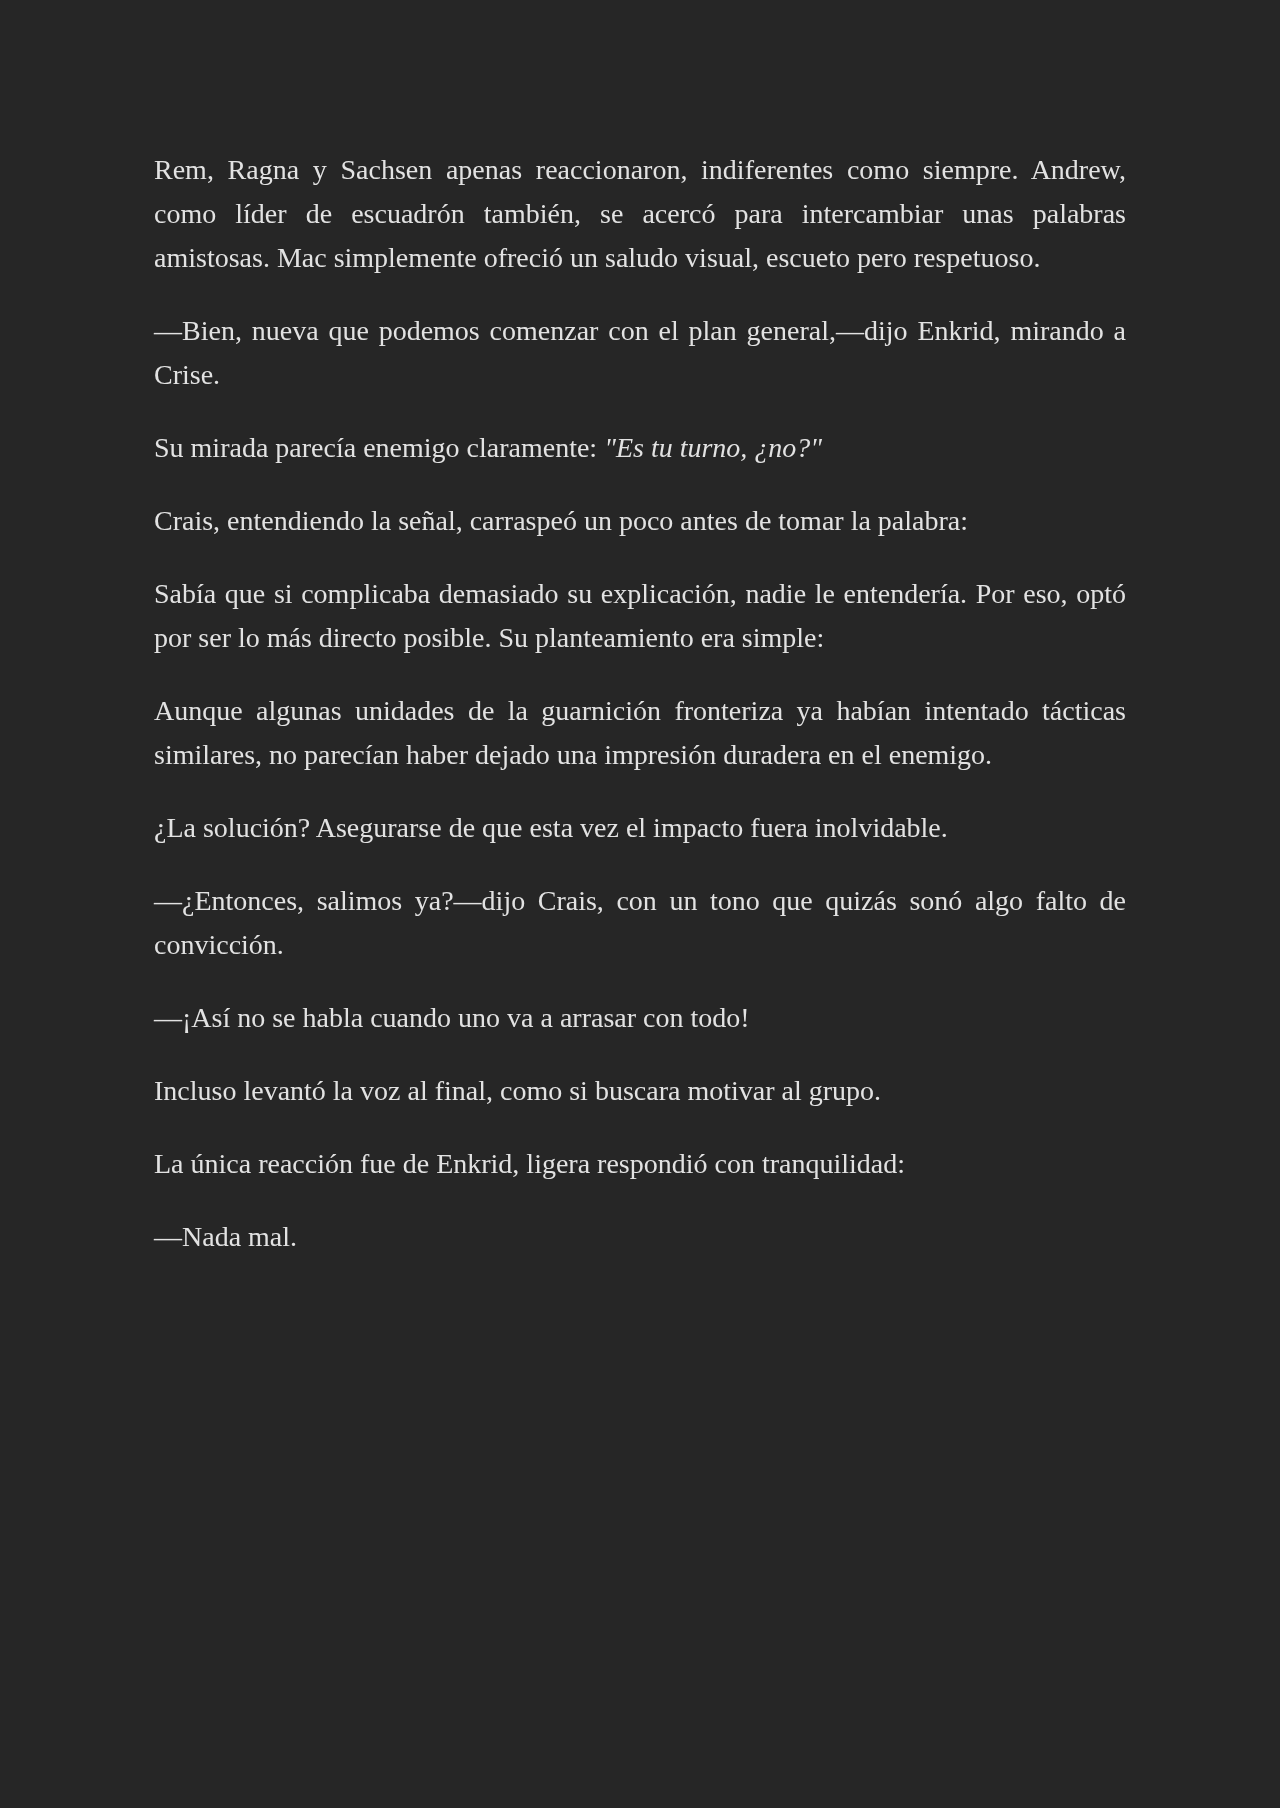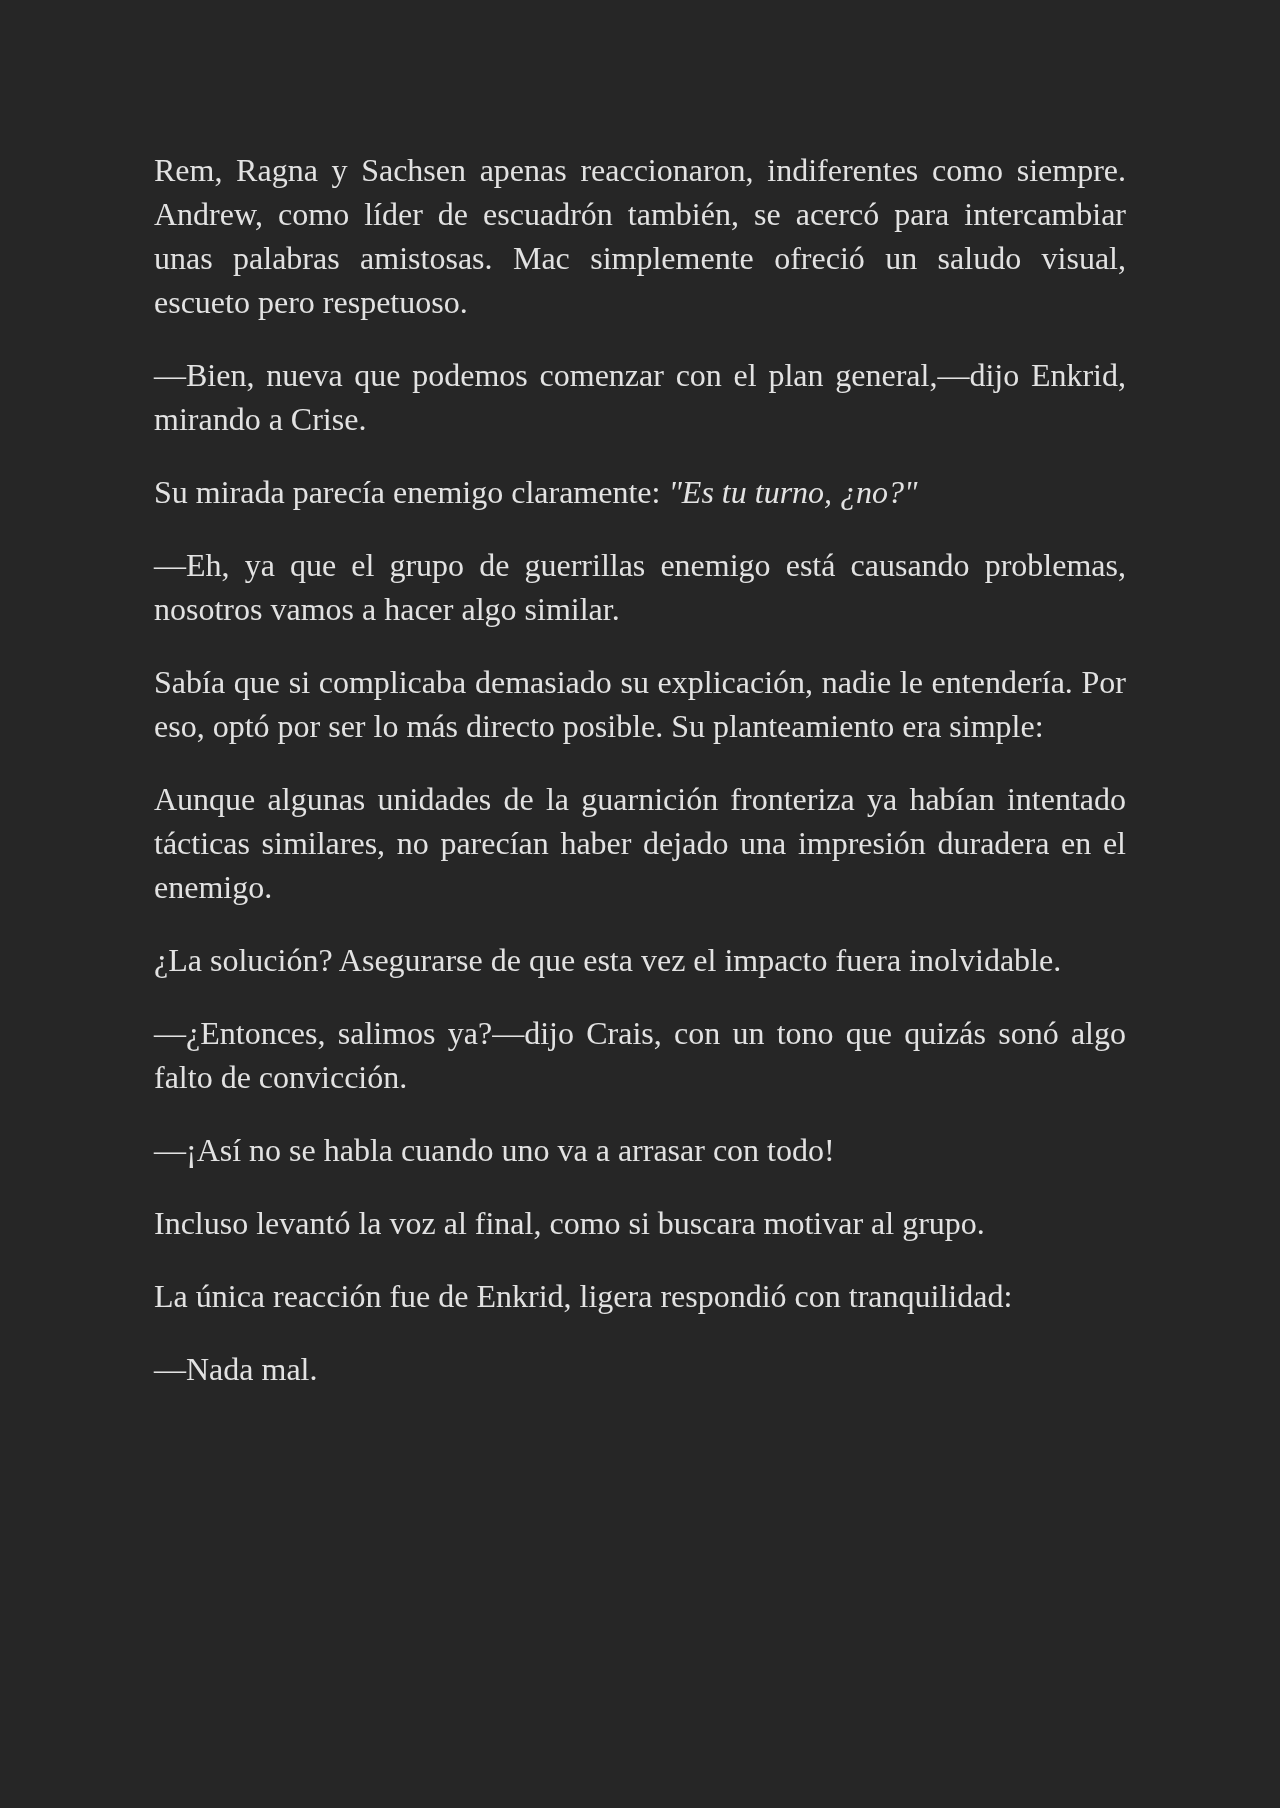--- a/index.html
+++ b/index.html
@@ -16,41 +16,41 @@
     background: var(--bg);
     overflow: hidden;
   }
   .reader-page {
     width: 972px;
     margin: 0 auto;
     padding-top: 148px;
   }
   .reader-page p {
     font-family: "Liberation Serif", "DejaVu Serif", serif;
-    font-size: 32px;
+    font-size: 28px;
     line-height: 44px;
     color: var(--fg);
     text-align: justify;
     text-justify: inter-word;
     margin: 0 0 29px 0;
     -webkit-font-smoothing: antialiased;
   }
   .reader-page p em {
     font-style: italic;
   }
 </style>
 </head>
 <body>
 
 <main class="reader-page">
   <div>
       <p><span>Rem, Ragna y Sachsen apenas reaccionaron, indiferentes como siempre. Andrew, como líder de escuadrón también, se acercó para intercambiar unas palabras amistosas. Mac simplemente ofreció un saludo visual, escueto pero respetuoso.</span></p>
       <p><span>—Bien, nueva que podemos comenzar con el plan general,—dijo Enkrid, mirando a Crise.</span></p>
       <p><span>Su mirada parecía enemigo claramente: </span><em>"Es tu turno, ¿no?"</em></p>
-      <p><span>—Eh, ya que el grupo de guerrillas enemigo está causando problemas, nosotros vamos a hacer algo similar.</span></p>
+      <p><span>Crais, entendiendo la señal, carraspeó un poco antes de tomar la palabra:</span></p>
       <p><span>Sabía que si complicaba demasiado su explicación, nadie le entendería. Por eso, optó por ser lo más directo posible. Su planteamiento era simple:</span></p>
       <p><span>Aunque algunas unidades de la guarnición fronteriza ya habían intentado tácticas similares, no parecían haber dejado una impresión duradera en el enemigo.</span></p>
       <p><span>¿La solución? Asegurarse de que esta vez el impacto fuera inolvidable.</span></p>
       <p><span>—¿Entonces, salimos ya?—dijo Crais, con un tono que quizás sonó algo falto de convicción.</span></p>
       <p><span>—¡Así no se habla cuando uno va a arrasar con todo!</span></p>
       <p><span>Incluso levantó la voz al final, como si buscara motivar al grupo.</span></p>
       <p><span>La única reacción fue de Enkrid, ligera respondió con tranquilidad:</span></p>
       <p><span>—Nada mal.</span></p>
     </div>
 </main>

